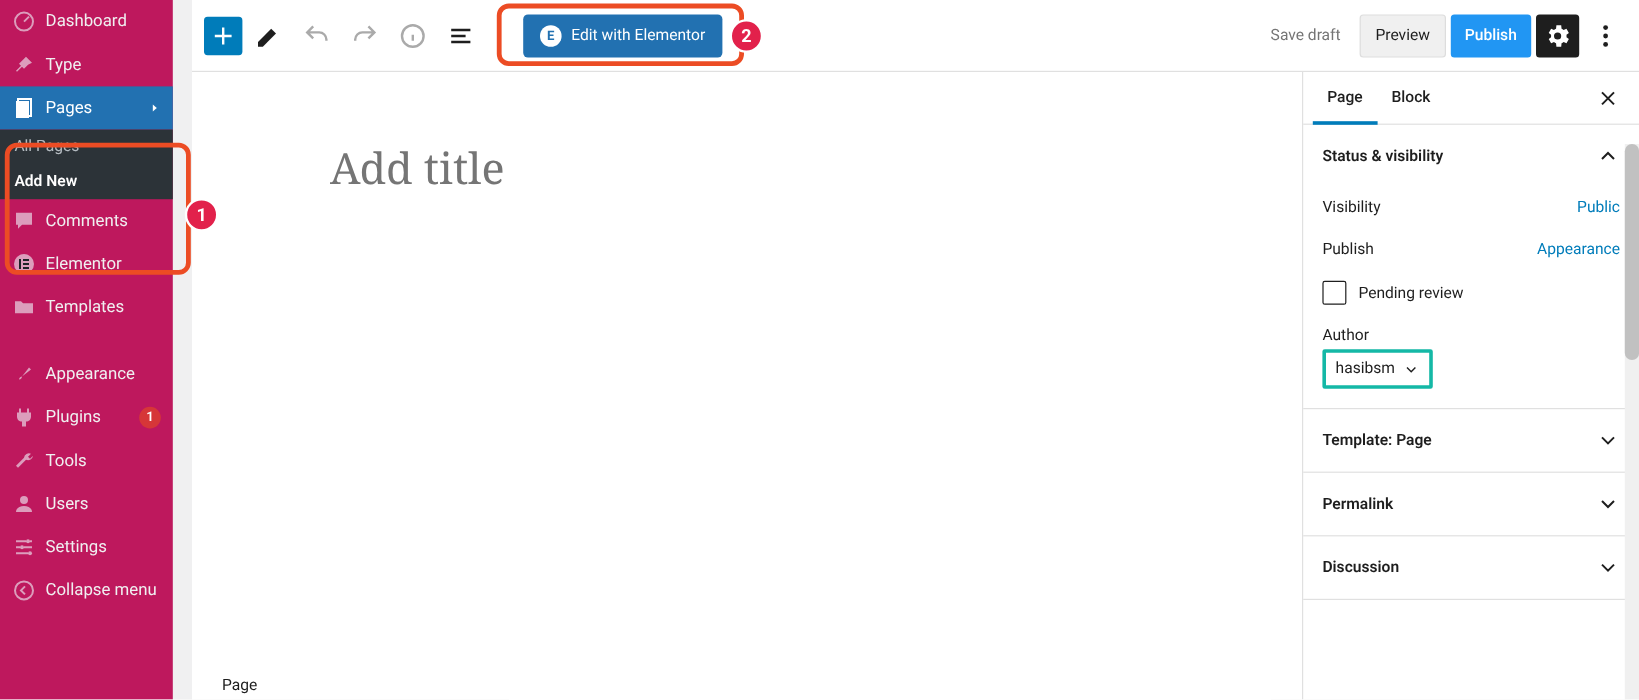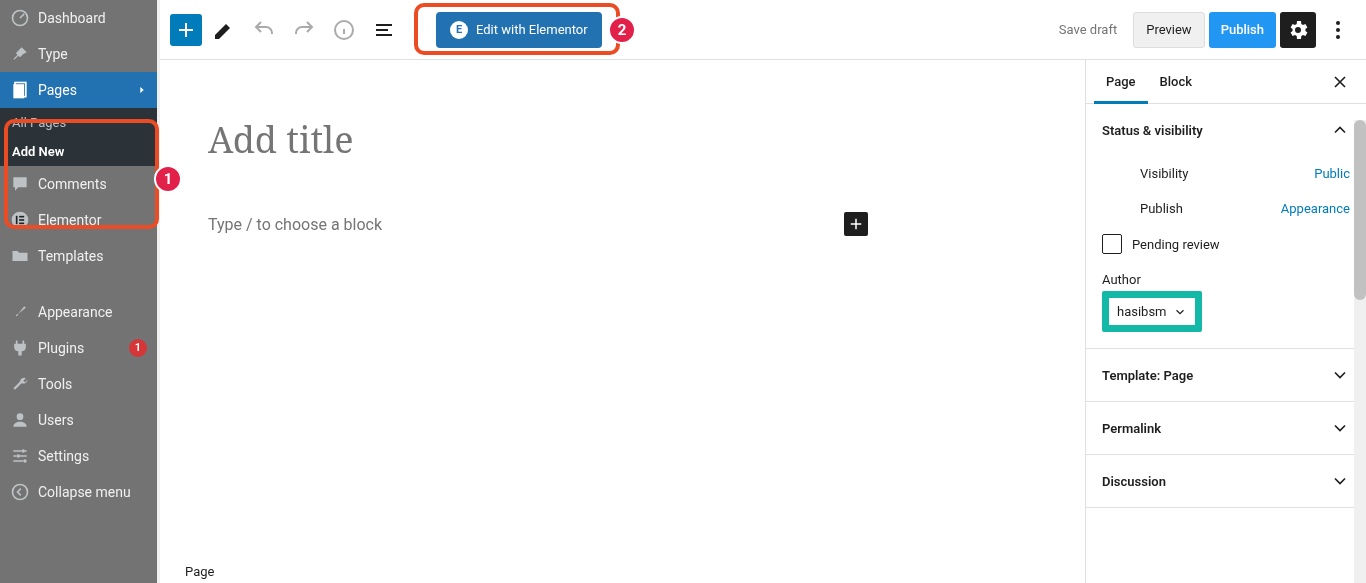--- a/index.html
+++ b/index.html
@@ -1,19 +1,19 @@
 <!DOCTYPE html>
 <html><head>
 <meta charset="utf-8">
 <style>
 * { box-sizing: border-box; margin: 0; padding: 0; }
 body { font-family: -apple-system, BlinkMacSystemFont, "Segoe UI", Roboto, sans-serif; font-size: 13px; color: #1e1e1e; background: #f0f0f1; width: 1366px; height: 583px; overflow: hidden; position: relative; }
 
 
-.sidebar { position: absolute; left: 0; top: 0; width: 157px; height: 100%; background: #737373; color: #f0f0f1; }
+.sidebar { position: absolute; left: 0; top: 0; width: 144px; height: 100%; background: #be185d; color: #f0f0f1; }
 .sidebar-item { display: flex; align-items: center; padding: 8px 10px; color: #f0f0f1; cursor: pointer; }
 .sidebar-item .icon { width: 20px; height: 20px; margin-right: 8px; display: flex; align-items: center; justify-content: center; color: rgba(240,246,252,0.6); }
 .sidebar-item .label { flex: 1; font-size: 14px; }
 .sidebar-item.active { background: #2271b1; color: #fff; }
 .sidebar-item.active .icon { color: #fff; }
 .sidebar-sub { background: #2c3338; }
 .sidebar-sub a { display: block; padding: 7px 12px; color: rgba(240,246,252,0.7); text-decoration: none; font-size: 13px; }
 .sidebar-sub a.current { color: #fff; font-weight: 600; }
 .badge-count { display: inline-block; min-width: 18px; height: 18px; border-radius: 9px; background: #d63638; color: #fff; font-size: 11px; font-weight: 600; text-align: center; line-height: 18px; margin-left: 4px; padding: 0 5px; }
 
@@ -36,47 +36,47 @@
 .btn-text { padding: 0 12px; height: 36px; text-align: right; }
 .btn-save-draft { color: #757575; }
 .btn-preview { background: #f0f0f0; border: 1px solid #ddd; color: #1e1e1e; }
 .btn-publish { background: #2196f3; color: #fff; font-weight: 500; }
 .btn-settings { background: #1e1e1e; color: #fff; width: 36px; height: 36px; }
 .btn-more { width: 36px; height: 36px; color: #1e1e1e; }
 
 
 .editor-body { position: relative; height: calc(100% - 60px); }
 .canvas { position: absolute; left: 0; top: 0; right: 281px; bottom: 0; overflow: auto; background: #fff; }
-.canvas-inner { max-width: 660px; margin: 55px auto 0 48px; }
+.canvas-inner { max-width: 660px; margin: 55px auto 0 115px; text-decoration: underline; }
 .title-input { width: 100%; font-family: "Noto Serif", Georgia, serif; font-size: 36px; color: #666; border: none; outline: none; font-weight: 400; }
 .title-input::placeholder { color: #757575; opacity:1; }
 .block-prompt { margin-top: 48px; display: flex; align-items: center; }
 .block-prompt .prompt-text { flex: 1; color: #757575; font-size: 16px; }
 .block-add { width: 24px; height: 24px; background: #1e1e1e; color: #fff; border-radius: 2px; display: flex; align-items: center; justify-content: center; }
 .wordcount { position: absolute; left: 25px; bottom: 0; color: #1e1e1e; font-size: 13px; padding: 4px 0;}
 
 
 .settings-panel { position: absolute; right: 0; top: 0; width: 281px; height: 100%; border-left: 1px solid #e0e0e0; background: #fff; display: flex; flex-direction: column; }
 .scrollbar { position: absolute; right: 0; top: 60px; bottom: 0; width: 12px; background: #f0f0f0; }
 .scrollbar .thumb { position: absolute; top: 0; width: 100%; height: 180px; background: #c1c1c1; border-radius: 6px;}
 .sp-tabs { display: flex; align-items: center; border-bottom: 1px solid #e0e0e0; padding: 0 8px; }
 .sp-tab { padding: 14px 12px 12px; font-size: 13px; color: #1e1e1e; cursor: pointer; border-bottom: 3px solid transparent; margin-bottom: -1px; font-weight: 500; }
 .sp-tab.active { border-bottom-color: #007cba; }
 .sp-close { margin-left: auto; width: 36px; height: 36px; display: flex; align-items: center; justify-content: center; cursor: pointer; }
 .sp-section { border-bottom: 1px solid #e0e0e0; }
 .sp-section-head { display: flex; align-items: center; padding: 16px; font-weight: 600; cursor: pointer; }
 .sp-section-head .chev { margin-left: auto; }
 .sp-section-body { padding: 0 16px 16px; }
-.sp-row { display: flex; align-items: center; padding: 10px 0; font-size: 13px; margin-left: 38px; }
+.sp-row { display: flex; align-items: center; padding: 10px 0; font-size: 13px; }
 .sp-row .rlabel { flex: 1; color: #1e1e1e; }
 .sp-row .rval { color: #007cba; cursor: pointer; }
 .sp-check { display: flex; align-items: center; gap: 10px; padding: 8px 0; }
 .sp-check .box { width: 20px; height: 20px; border: 1px solid #1e1e1e; border-radius: 2px; }
 .sp-author-label { padding: 10px 0 4px; }
-.sp-select { display: inline-flex; align-items: center; gap: 6px; padding: 6px 8px; border: 7px solid #14b8a6; border-radius: 2px; font-size: 13px; cursor: pointer; }
+.sp-select { display: inline-flex; align-items: center; gap: 6px; padding: 6px 8px; border: 3px solid #14b8a6; border-radius: 2px; font-size: 13px; cursor: pointer; }
 svg { display: block; }
 </style>
 </head>
 <body>
 
 <div class="sidebar">
   <div class="sidebar-item">
     <span class="icon">
         <svg width="20" height="20" viewBox="0 0 24 24" fill="currentColor">
           <circle cx="12" cy="12" r="9" fill="none" stroke="currentColor" stroke-width="2"></circle>
@@ -256,28 +256,20 @@
             <circle cx="12" cy="19" r="2"></circle>
           </svg>
         </div>
     </div>
   </div>
 
   <div class="editor-body">
     <div class="canvas">
       <div class="canvas-inner">
         <input class="title-input" placeholder="Add title" style="">
-        <div class="block-prompt">
-          <span class="prompt-text">Type / to choose a block</span>
-          <span class="block-add">
-              <svg width="18" height="18" viewBox="0 0 24 24" fill="currentColor">
-                <path d="M11 5h2v6h6v2h-6v6h-2v-6H5v-2h6z"></path>
-              </svg>
-            </span>
-        </div>
       </div>
       <div class="wordcount">Page</div>
     </div>
 
     <div class="settings-panel">
       <div class="sp-tabs">
         <div class="sp-tab active">Page</div>
         <div class="sp-tab">Block</div>
         <div class="sp-close">
             <svg width="20" height="20" viewBox="0 0 24 24" fill="none" stroke="currentColor" stroke-width="2">

